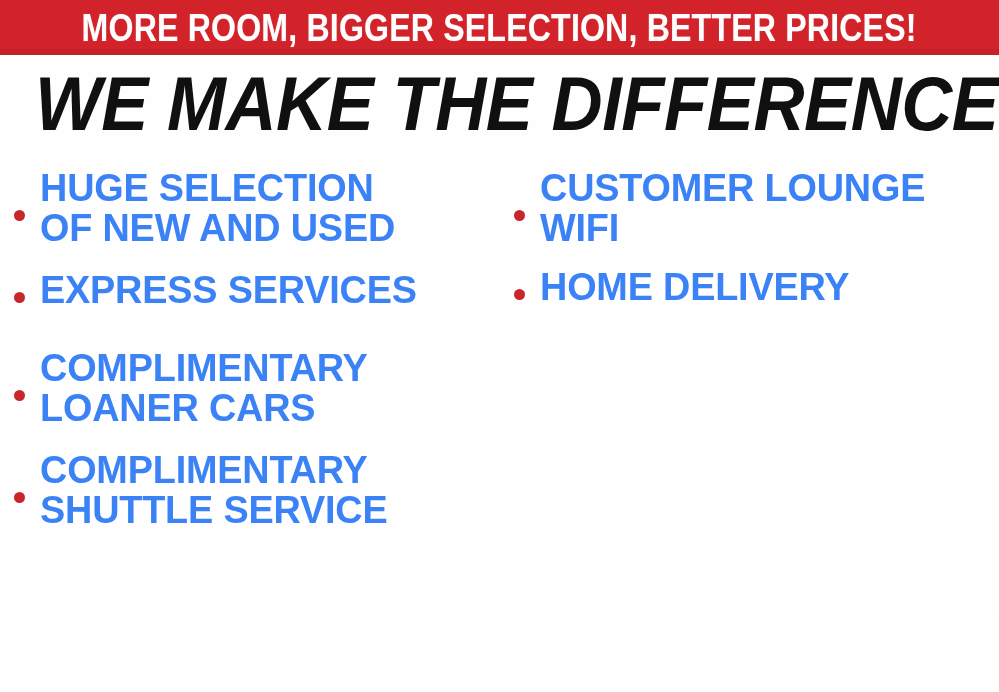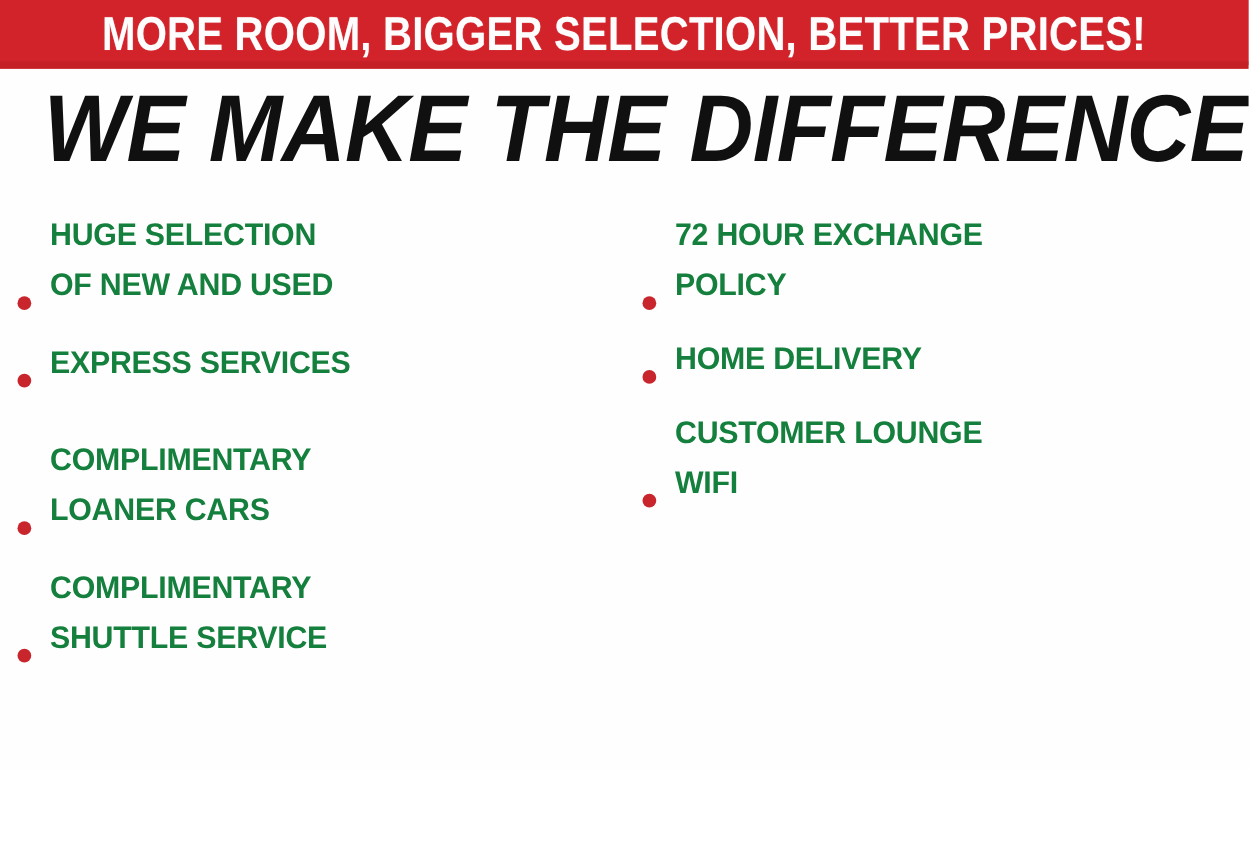--- a/index.html
+++ b/index.html
@@ -91,23 +91,23 @@
     position: absolute;
     top: 0;
     height: 534px;
   }
   .col-left  { left: 14px;  width: 490px; }
   .col-right { left: 514px; width: 485px; }
 
   .bullet-item {
     position: relative;
     display: flex;
-    align-items: flex-end;
-    color: #15803d;
-    font-size: 25px;
+    align-items: center;
+    color: #3b82f6;
+    font-size: 39px;
     font-weight: 700;
     line-height: 40px;
     letter-spacing: -0.2px;
     text-shadow:
       0 0 3px rgba(255,255,255,.9),
       0 0 6px rgba(255,255,255,.6);
   }
   .col-left  .bullet-item { margin-bottom: 38px; }
   .col-right .bullet-item { margin-bottom: 19px; }
 
@@ -167,28 +167,23 @@
       <div class="bullet-item two-line">
         <span class="marker"></span>
         <span class="bullet-label">COMPLIMENTARY
 SHUTTLE SERVICE</span>
       </div>
     </div>
 
     <div class="col col-right">
       <div class="bullet-item two-line">
         <span class="marker"></span>
-        <span class="bullet-label">72 HOUR EXCHANGE
-POLICY</span>
+        <span class="bullet-label">CUSTOMER LOUNGE
+WIFI</span>
       </div>
       <div class="bullet-item">
         <span class="marker"></span>
         <span class="bullet-label">HOME DELIVERY</span>
-      </div>
-      <div class="bullet-item two-line">
-        <span class="marker"></span>
-        <span class="bullet-label">CUSTOMER LOUNGE
-WIFI</span>
       </div>
     </div>
 
   </div>
 </div>
 
 </body></html>

